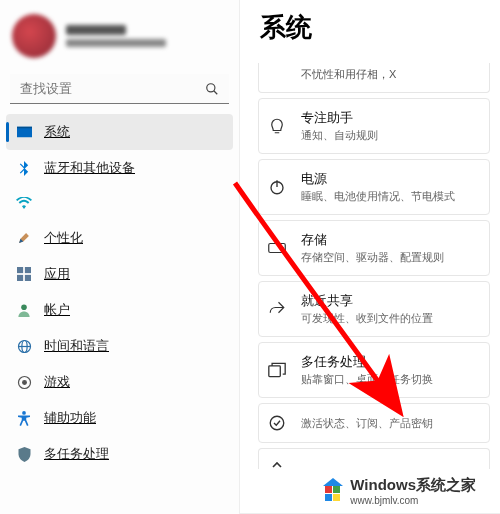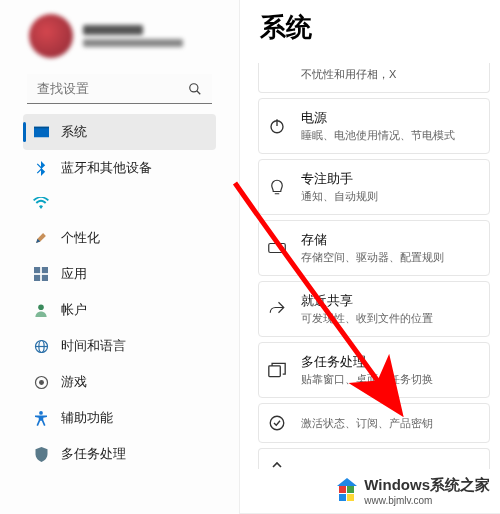--- a/index.html
+++ b/index.html
@@ -12,21 +12,22 @@
       overflow: hidden;
       position: relative;
     }
     .container { display: flex; height: 100%; }
     .sidebar {
       width: 240px;
       background: #fdfdfd;
       border-right: 1px solid #eee;
       display: flex;
       flex-direction: column;
-      padding: 4px 17px;
+      padding: 4px 0;
+      text-decoration: underline;
     }
     .user-block {
       display: flex;
       align-items: center;
       padding: 10px 12px;
       gap: 10px;
     }
     .avatar {
       width: 44px; height: 44px; border-radius: 50%;
       background: radial-gradient(circle at 40% 40%, #d4464e, #8d2a36);
@@ -92,21 +93,21 @@
     .card .ct .su { font-size:11px; color:#666; }
 
     .arrow {
       position: absolute;
       left: 225px; top: 175px;
       pointer-events: none;
       z-index: 5;
     }
 
     .watermark {
-      position: absolute; right: 6px; bottom: 6px;
+      position: absolute; right: 20px; bottom: 6px;
       display: flex; align-items: center; gap: 6px;
       color:#333; font-size: 15px;
       background: rgba(255,255,255,0.8);
       padding: 2px 4px;
     }
     .wm-logo {
       width: 22px; height: 22px; position: relative;
     }
     .wm-house-roof{
       position:absolute; top:-2px; left:1px;
@@ -242,40 +243,40 @@
 
       <div class="card partial-top dim">
         <span class="cico"></span>
         <div class="ct">
             <span class="su" style="color:#555">不忧性和用仔相，X</span>
           </div>
       </div>
 
       <div class="card">
         <span class="cico">
+          <svg width="18" height="18" viewBox="0 0 24 24" fill="none" stroke="#333" stroke-width="1.6">
+              <path d="M12 3a7 7 0 017 7c0 3-2 5-2 8H7c0-3-2-5-2-8a7 7 0 017-7zM9 21h6"></path>
+            </svg>
+        </span>
+        <div class="ct">
+          <span class="ti">专注助手</span>
+          <span class="su">通知、自动规则</span>
+        </div>
+      </div>
+
+      <div class="card">
+        <span class="cico">
           <svg width="18" height="18" viewBox="0 0 24 24" fill="none" stroke="#333" stroke-width="1.8">
               <circle cx="12" cy="13" r="8"></circle>
               <line x1="12" y1="3" x2="12" y2="12"></line>
             </svg>
         </span>
         <div class="ct">
           <span class="ti">电源</span>
           <span class="su">睡眠、电池使用情况、节电模式</span>
-        </div>
-      </div>
-
-      <div class="card">
-        <span class="cico">
-          <svg width="18" height="18" viewBox="0 0 24 24" fill="none" stroke="#333" stroke-width="1.6">
-              <path d="M12 3a7 7 0 017 7c0 3-2 5-2 8H7c0-3-2-5-2-8a7 7 0 017-7zM9 21h6"></path>
-            </svg>
-        </span>
-        <div class="ct">
-          <span class="ti">专注助手</span>
-          <span class="su">通知、自动规则</span>
         </div>
       </div>
 
       <div class="card">
         <span class="cico">
           <svg width="18" height="12" viewBox="0 0 24 14" fill="none" stroke="#333" stroke-width="1.6">
               <rect x="1" y="1" width="22" height="12" rx="2"></rect>
               <circle cx="19" cy="7" r="1.2" fill="#333"></circle>
             </svg>
         </span>

